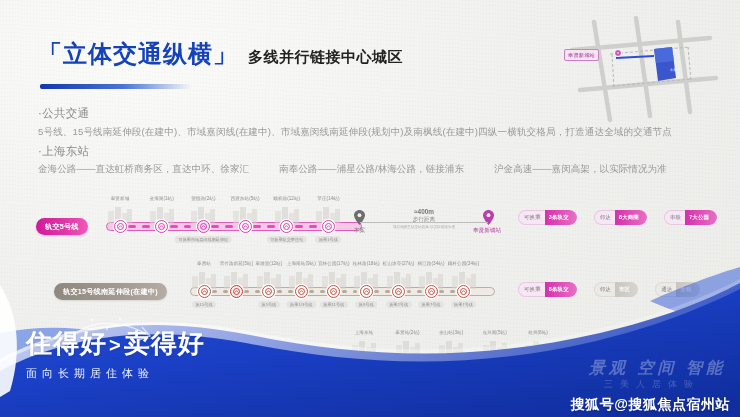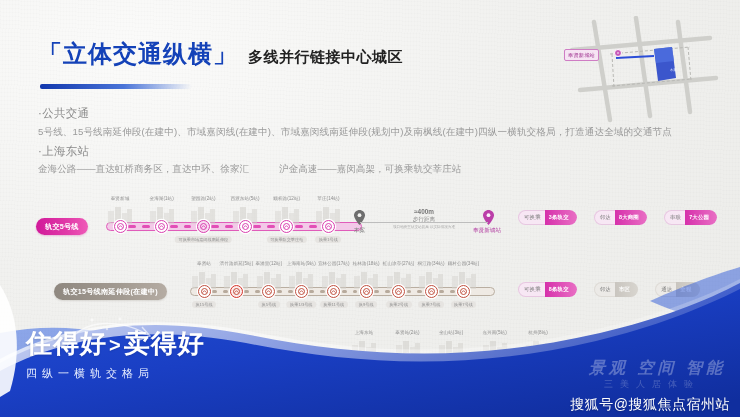--- a/index.html
+++ b/index.html
@@ -142,42 +142,43 @@
     position: absolute; right: 14px; bottom: 38px;
     font-size: 16px; color: rgba(255,255,255,.30); letter-spacing: 4px;
     font-weight: 700; white-space: nowrap; font-style: italic;
   }
   .ghost-words2 {
     position: absolute; right: 40px; bottom: 26px;
     font-size: 9px; color: rgba(255,255,255,.22); letter-spacing: 7px; white-space: nowrap;
   }
   .watermark {
     position: absolute; right: 10px; bottom: 3px;
-    font-size: 14px; font-weight: 400; color: #fff; letter-spacing: .5px; white-space: nowrap;
+    font-size: 14px; font-weight: 700; color: #fff; letter-spacing: .5px; white-space: nowrap;
     text-shadow: 0 1px 2px rgba(0,0,0,.25);
   }
 </style>
 </head>
 <body>
 
 <div id="slide">
 
   <div class="header">
     <div class="title-main">「立体交通纵横」</div>
     <div class="title-sub">多线并行链接中心城区</div>
   </div>
   <div class="title-rule"></div>
 
   <div class="body-block">
     <div class="bt-head">·公共交通</div>
     <div class="bt-line">5号线、15号线南延伸段(在建中)、市域嘉闵线(在建中)、市域嘉闵线南延伸段(规划中)及南枫线(在建中)四纵一横轨交格局，打造通达全域的交通节点</div>
     <div class="bt-head2">·上海东站</div>
     <div class="roads">
       <span>金海公路——直达虹桥商务区，直达中环、徐家汇</span>
-      <span>沪金高速——嘉闵高架，可换乘轨交莘庄站</span>
+      <span>南奉公路——浦星公路/林海公路，链接浦东</span>
+      <span>沪金高速——嘉闵高架，以实际情况为准</span>
     </div>
   </div>
 
   <div class="minimap">
     <svg viewBox="0 0 178 112">
       <g stroke="#cfcfcb" stroke-width="4.5" fill="none" stroke-linecap="round">
         <line x1="44" y1="6" x2="60" y2="104"></line>
         <line x1="86" y1="2" x2="100" y2="100"></line>
         <line x1="128" y1="6" x2="140" y2="96"></line>
         <line x1="22" y1="34" x2="160" y2="22"></line>
@@ -639,20 +640,20 @@
       <circle cx="30" cy="7" r="1.6" fill="#fff" opacity=".8"></circle>
       <circle cx="45" cy="16" r="1.2" fill="#fff" opacity=".7"></circle>
       <circle cx="58" cy="6" r="1.4" fill="#fff" opacity=".75"></circle>
     </svg>
   </div>
 
   <div class="slogan">
     <div class="slogan-main">
       <span>住</span><span>得好</span><span class="gt">&gt;</span><span>卖得好</span>
     </div>
-    <div class="slogan-sub">四纵一横轨交格局</div>
+    <div class="slogan-sub">面向长期居住体验</div>
   </div>
 
   <div class="ghost-words">景观 空间 智能</div>
   <div class="ghost-words2">三美人居体验</div>
   <div class="watermark">搜狐号@搜狐焦点宿州站</div>
 
 </div>
 
 </body></html>

